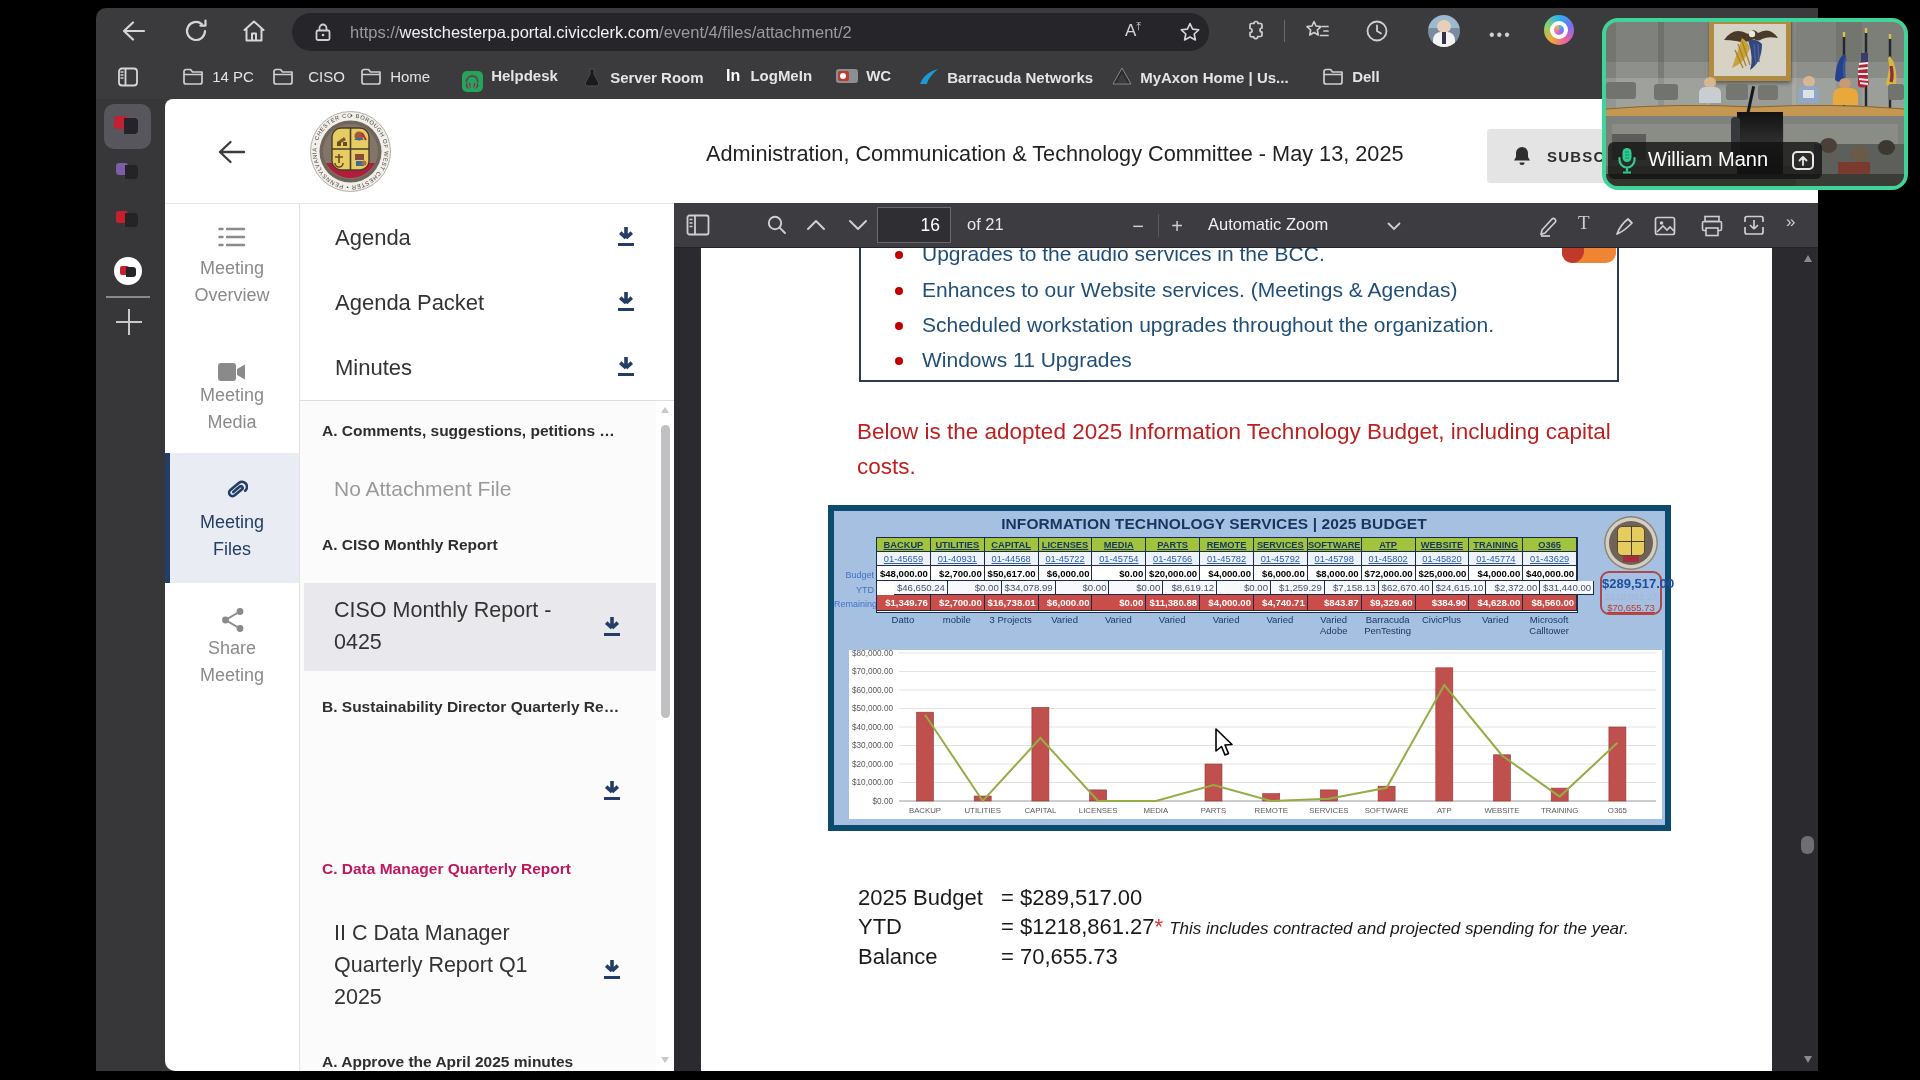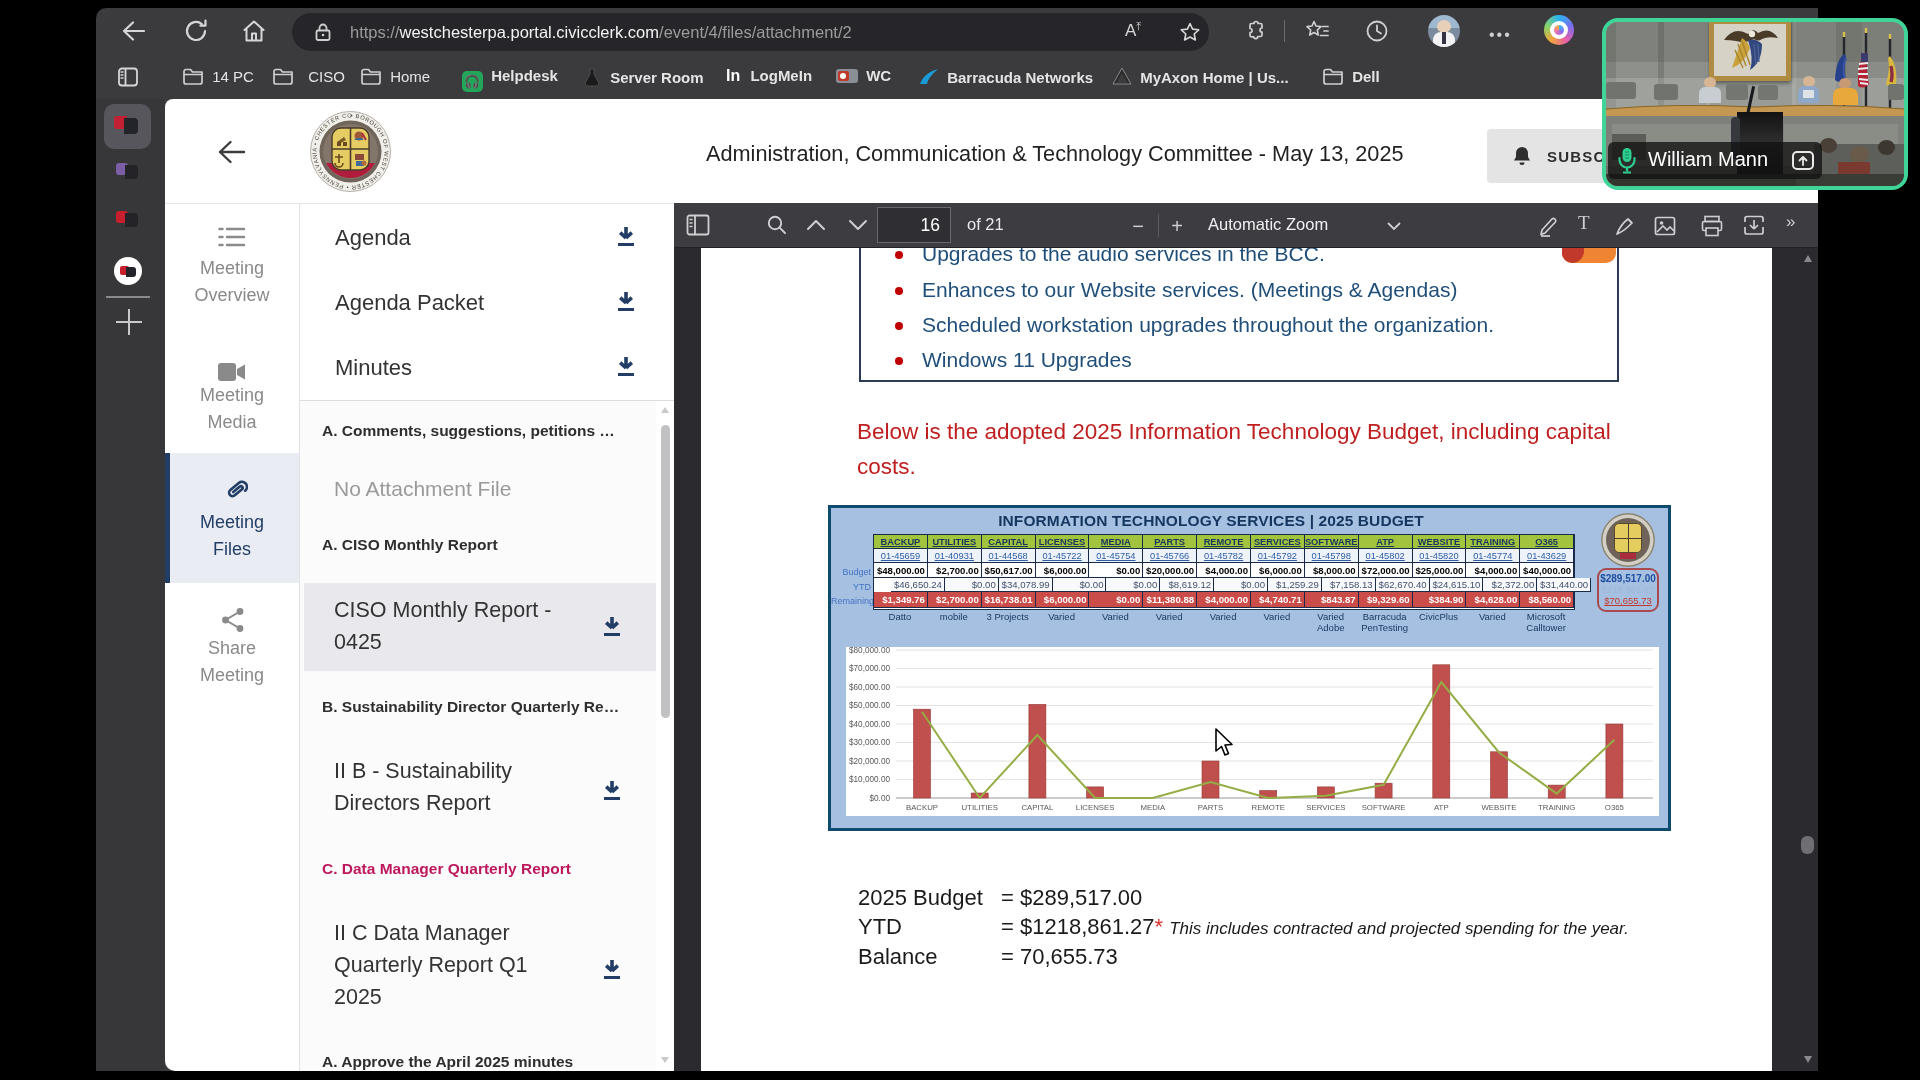--- a/index.html
+++ b/index.html
@@ -249,21 +249,20 @@
       <div class="abs" style="left:22px; top:21px; font-size:15.5px; font-weight:bold; color:#2e2e2e;">A. Comments, suggestions, petitions …</div>
       <div class="abs" style="left:34px; top:76px; font-size:21px; color:#9a9a9a;">No Attachment File</div>
       <div class="abs" style="left:22px; top:135px; font-size:15.5px; font-weight:bold; color:#2e2e2e;">A. CISO Monthly Report</div>
       <div class="abs" style="left:4px; top:182px; width:352px; height:88px; background:#e9e9ed;"></div>
       <div class="abs" style="left:34px; top:193px; font-size:21.5px; color:#333; line-height:32px;">CISO Monthly Report -<br>0425</div>
       <svg class="abs" style="left:301px; top:214px;" width="22" height="24" viewBox="0 0 22 24">
           <path d="M11 2 V13 M11 13 L5.2 7.6 M11 13 L16.8 7.6" stroke="#233e66" stroke-width="3.6" fill="none"></path>
           <path d="M3 19.5 H19" stroke="#233e66" stroke-width="3"></path>
         </svg>
       <div class="abs" style="left:22px; top:297px; font-size:15.5px; font-weight:bold; color:#2e2e2e;">B. Sustainability Director Quarterly Re…</div>
-      <div class="abs" style="left:34px; top:354px; font-size:21.5px; color:#333; line-height:32px;">II B - Sustainability<br>Directors Report</div>
       <svg class="abs" style="left:301px; top:378px;" width="22" height="24" viewBox="0 0 22 24">
           <path d="M11 2 V13 M11 13 L5.2 7.6 M11 13 L16.8 7.6" stroke="#233e66" stroke-width="3.6" fill="none"></path>
           <path d="M3 19.5 H19" stroke="#233e66" stroke-width="3"></path>
         </svg>
       <div class="abs" style="left:22px; top:459px; font-size:15.5px; font-weight:bold; color:#be185d;">C. Data Manager Quarterly Report</div>
       <div class="abs" style="left:34px; top:516px; font-size:21.5px; color:#333; line-height:32px;">II C Data Manager<br>Quarterly Report Q1<br>2025</div>
       <svg class="abs" style="left:301px; top:557px;" width="22" height="24" viewBox="0 0 22 24">
           <path d="M11 2 V13 M11 13 L5.2 7.6 M11 13 L16.8 7.6" stroke="#233e66" stroke-width="3.6" fill="none"></path>
           <path d="M3 19.5 H19" stroke="#233e66" stroke-width="3"></path>
         </svg>
@@ -345,21 +344,21 @@
     <div class="abs" style="left:221px; top:65px; font-size:21px; color:#1f4e79;">Scheduled workstation upgrades throughout the organization.</div>
     <div class="abs" style="left:194px; top:109px; width:8px; height:8px; border-radius:50%; background:#c00000;"></div>
     <div class="abs" style="left:221px; top:100px; font-size:21px; color:#1f4e79;">Windows 11 Upgrades</div>
 
     <div class="abs" style="left:861px; top:0px; width:54px; height:15px; border-radius:0 0 10px 10px; background:#ef8533; overflow:hidden;">
       <div class="abs" style="left:0; top:-4px; width:22px; height:19px; border-radius:0 0 12px 4px; background:#c0392b;"></div>
     </div>
 
     <div class="abs" style="left:156px; top:166px; font-size:22.5px; color:#bf1f1f; line-height:35px;">Below is the adopted 2025 Information Technology Budget, including capital<br>costs.</div>
 
-    <div class="abs" id="budget" style="left:127px; top:257px; width:843px; height:326px; background:#a6c0e2; border:3px solid #0c4a6e;">
+    <div class="abs" id="budget" style="left:127px; top:257px; width:843px; height:326px; background:#a6c0e2; border:6px solid #0c4a6e;">
       <div class="abs" style="left:0; top:4px; width:760px; text-align:center; font-weight:bold; font-size:15.5px; color:#15365f; letter-spacing:0.1px;">INFORMATION TECHNOLOGY SERVICES | 2025 BUDGET</div>
       <div class="abs" style="left:0px; top:59px; width:40px; text-align:right; font-size:9px; color:#4472c4;">Budget</div>
       <div class="abs" style="left:0px; top:74px; width:40px; text-align:right; font-size:9px; color:#4472c4;">YTD</div>
       <div class="abs" style="left:0px; top:88px; width:40px; text-align:right; font-size:9px; color:#4472c4;">Remaining</div>
       <div class="abs" style="left:42px; top:26px; width:702px; height:76px; border:1.5px solid #1a2a4a; background:#fff;">
         <div class="abs" style="left:0; top:0; width:700px; height:14px;">
       <div class="tc th" style="left:0.0px; width:53.9px;">BACKUP</div>
       <div class="tc th" style="left:53.9px; width:53.9px;">UTILITIES</div>
       <div class="tc th" style="left:107.7px; width:53.9px;">CAPITAL</div>
       <div class="tc th" style="left:161.6px; width:53.9px;">LICENSES</div>
@@ -449,21 +448,21 @@
 <div class="abs" style="left:688.2px; top:104px; width:53.9px; text-align:center; font-size:9.5px; color:#17365d; line-height:10.5px;">Microsoft<br>Calltower</div>
       <div class="abs" style="left:770px; top:5px; width:54px; height:54px; border-radius:50%; background:#d4cfc3; box-shadow:inset 0 0 0 1.5px #8a8478;">
         <div class="abs" style="left:5px; top:5px; width:44px; height:44px; border-radius:50%; background:#6e6259; overflow:hidden;">
           <div class="abs" style="left:8px; top:5px; width:28px; height:30px; background:#e5cc5e; border:1px solid #5a4a30; border-radius:5px;"></div>
           <div class="abs" style="left:21.5px; top:5px; width:1.6px; height:30px; background:#4a3c28;"></div>
           <div class="abs" style="left:8px; top:19.5px; width:28px; height:1.6px; background:#4a3c28;"></div>
           <div class="abs" style="left:14px; top:35px; width:16px; height:6px; background:#a82c3c;"></div>
         </div>
       </div>
       <div class="abs" style="left:766px; top:60px; width:62px; height:44px; border:2.5px solid #a84a50; border-radius:9px; text-align:center;">
-        <div style="margin-top:3px; font-size:10px; font-weight:bold; color:#1f4ea0;">$289,517.00</div>
+        <div style="margin-top:3px; font-size:13px; font-weight:bold; color:#1f4ea0;">$289,517.00</div>
         <div style="font-size:9.5px; color:#9fb6d8;">$218,861.27</div>
         <div style="font-size:9.5px; color:#c0392b; text-decoration:underline;">$70,655.73</div>
       </div>
       <svg class="abs" style="left:15px; top:139px;" width="813" height="169" viewBox="0 0 813 169">
       <rect x="0" y="0" width="813" height="169" fill="#ffffff"></rect>
       <line x1="50" y1="3.0" x2="807" y2="3.0" stroke="#e2e2e2" stroke-width="1"></line>
       <text x="44" y="5.5" text-anchor="end" font-size="8.2" fill="#595959" font-family="Liberation Sans">$80,000.00</text>
       <line x1="50" y1="21.5" x2="807" y2="21.5" stroke="#e2e2e2" stroke-width="1"></line>
       <text x="44" y="24.0" text-anchor="end" font-size="8.2" fill="#595959" font-family="Liberation Sans">$70,000.00</text>
       <line x1="50" y1="40.0" x2="807" y2="40.0" stroke="#e2e2e2" stroke-width="1"></line>

